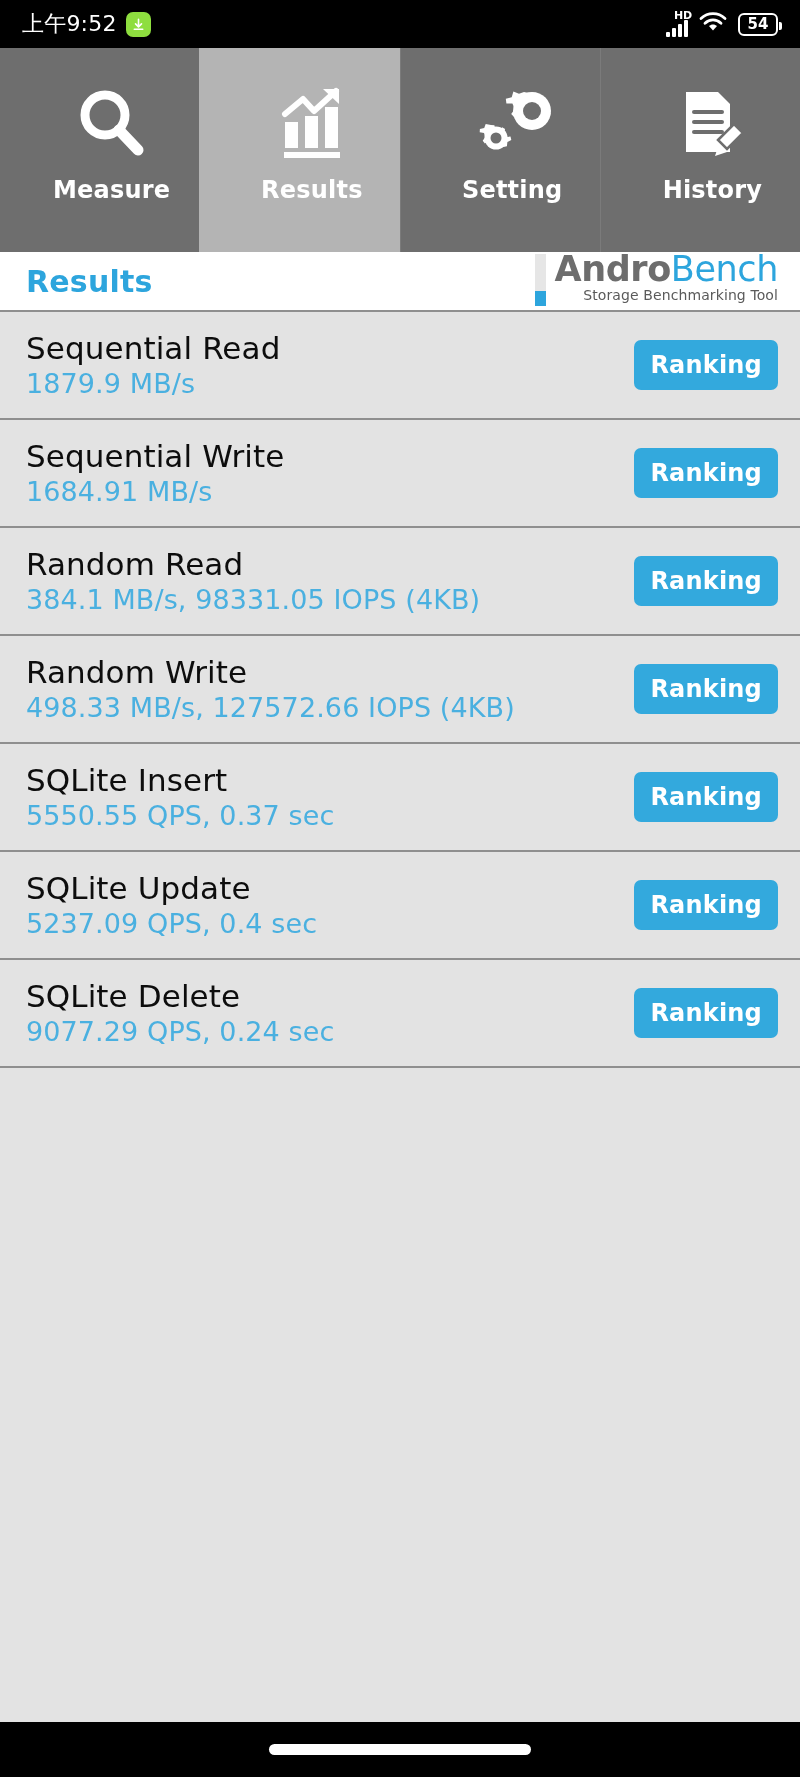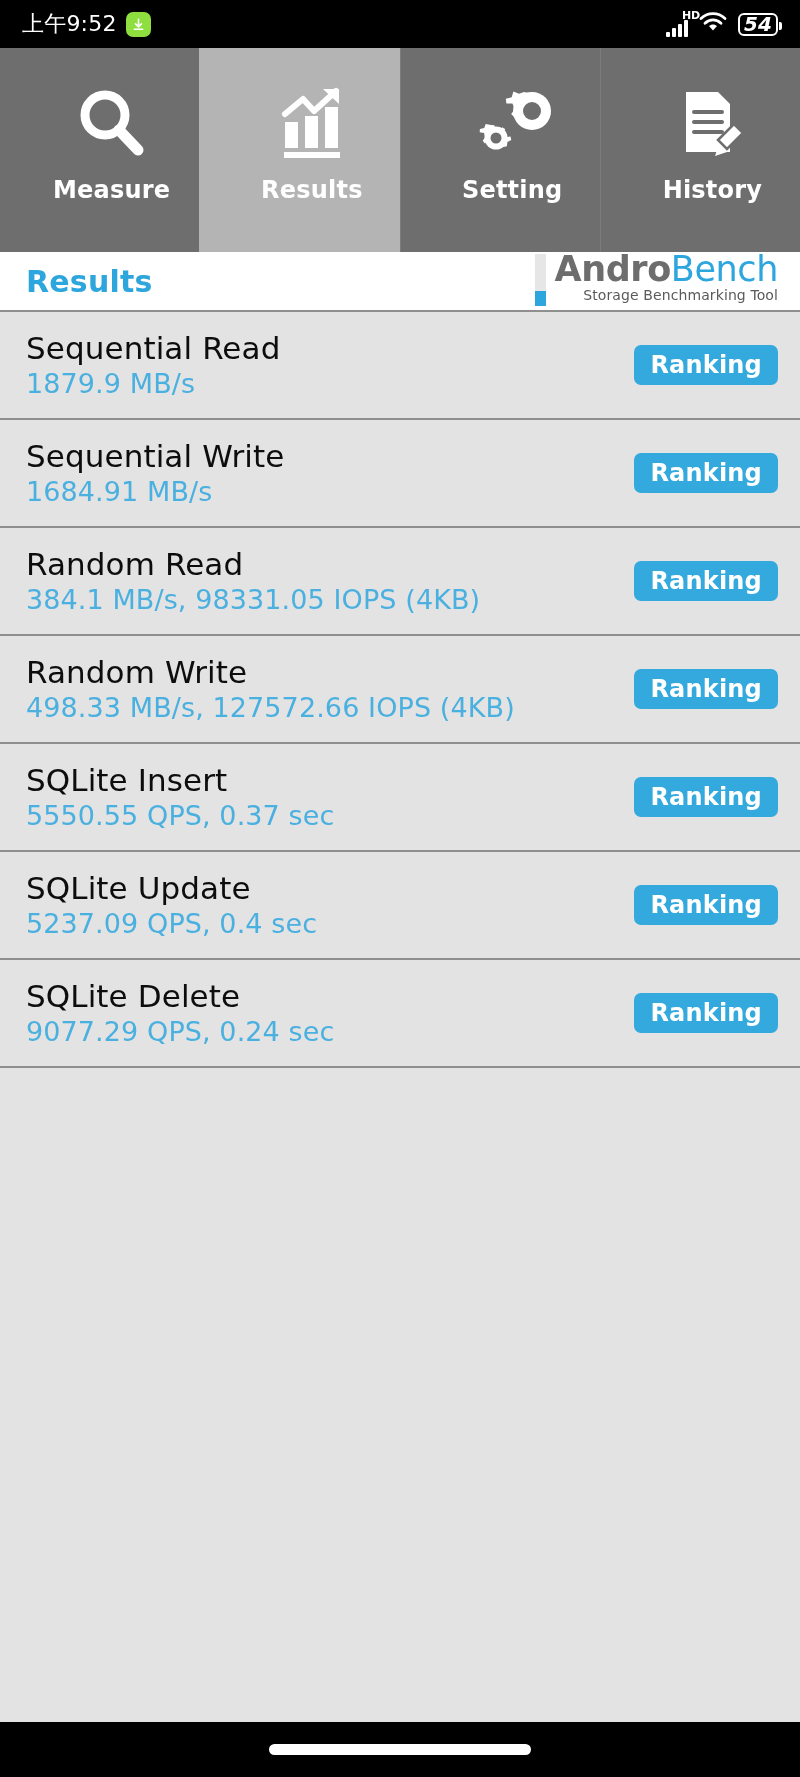--- a/index.html
+++ b/index.html
@@ -19,36 +19,36 @@
   }
   .sb-left { display: flex; align-items: center; gap: 9px; }
   .sb-time { font-size: 22px; letter-spacing: .2px; font-family: "DejaVu Sans", sans-serif; }
   .dl-badge {
     width: 25px; height: 25px; border-radius: 7px; background: #8ede3f;
     display: flex; align-items: center; justify-content: center;
   }
   .dl-badge svg { display: block; }
   .sb-right { display: flex; align-items: center; gap: 11px; }
   .sig-wrap { position: relative; display: flex; align-items: flex-end; gap: 2px; height: 26px; }
-  .hd-label { position: absolute; top: -2px; left: 16px; font-size: 11px; font-weight: bold; letter-spacing: -0.3px; }
+  .hd-label { position: absolute; top: -2px; left: 8px; font-size: 11px; font-weight: bold; letter-spacing: -0.3px; }
   .sig-bars { display: flex; align-items: flex-end; gap: 2px; margin-top: 9px; }
   .sig-bars i { display: block; width: 4px; background: #fff; border-radius: 1px; }
   .sig-bars i:nth-child(1) { height: 5px; }
   .sig-bars i:nth-child(2) { height: 9px; }
   .sig-bars i:nth-child(3) { height: 13px; }
   .sig-bars i:nth-child(4) { height: 17px; }
   .battery {
     width: 40px; height: 23px; border: 2.4px solid #fff; border-radius: 6px;
     display: flex; align-items: center; justify-content: center; position: relative;
   }
   .battery:after {
     content:""; position: absolute; right: -6px; top: 7px;
     width: 3px; height: 8px; background: #fff; border-radius: 0 2px 2px 0;
   }
-  .batt-num { font-size: 20px; font-weight: bold; color: #fff; line-height: 1; font-style: italic; }
+  .batt-num { font-size: 15px; font-weight: bold; color: #fff; line-height: 1; }
 
   
   .tabbar { display: flex; height: 204px; flex: 0 0 204px; }
   .tab {
     flex: 1; background: #6e6e6e; color: #fff;
     display: flex; flex-direction: column; align-items: center; justify-content: flex-start;
     padding-top: 30px; position: relative; padding-left: 24px;
   }
   .tab + .tab { border-left: 1px solid #7b7b7b; }
   .tab.active { background: #b4b4b4; border-left-color: #b4b4b4; }
@@ -76,21 +76,21 @@
   .list { flex: 1 1 auto; background: #e3e3e3; border-top: 2px solid #8f8f8f; overflow: hidden; }
   .row {
     height: 108px; display: flex; align-items: center; justify-content: space-between;
     padding: 0 22px 0 26px; border-bottom: 2px solid #8f8f8f; background: #e3e3e3;
   }
   .row-texts { display: flex; flex-direction: column; justify-content: center; gap: 3px; }
   .row-title { font-size: 31px; color: #0d0d0d; font-weight: normal; letter-spacing: .1px; line-height: 1.12; }
   .row-value { font-size: 27px; color: #4ab0e0; letter-spacing: .1px; line-height: 1.12; }
   .rank-btn {
     background: #33a9dd; color: #fff; border: none; border-radius: 7px;
-    padding: 0 16px; height: 40px; min-width: 120px;
+    padding: 0 16px; height: 50px; min-width: 120px;
     font-size: 24px; font-weight: bold; font-family: inherit;
     display: flex; align-items: center; justify-content: center;
     letter-spacing: .2px; cursor: pointer;
   }
   .list-filler { flex: 1 1 auto; background: #e3e3e3; }
 
   
   .navbar {
     flex: 0 0 55px; height: 55px; background: #000;
     display: flex; align-items: center; justify-content: center;

